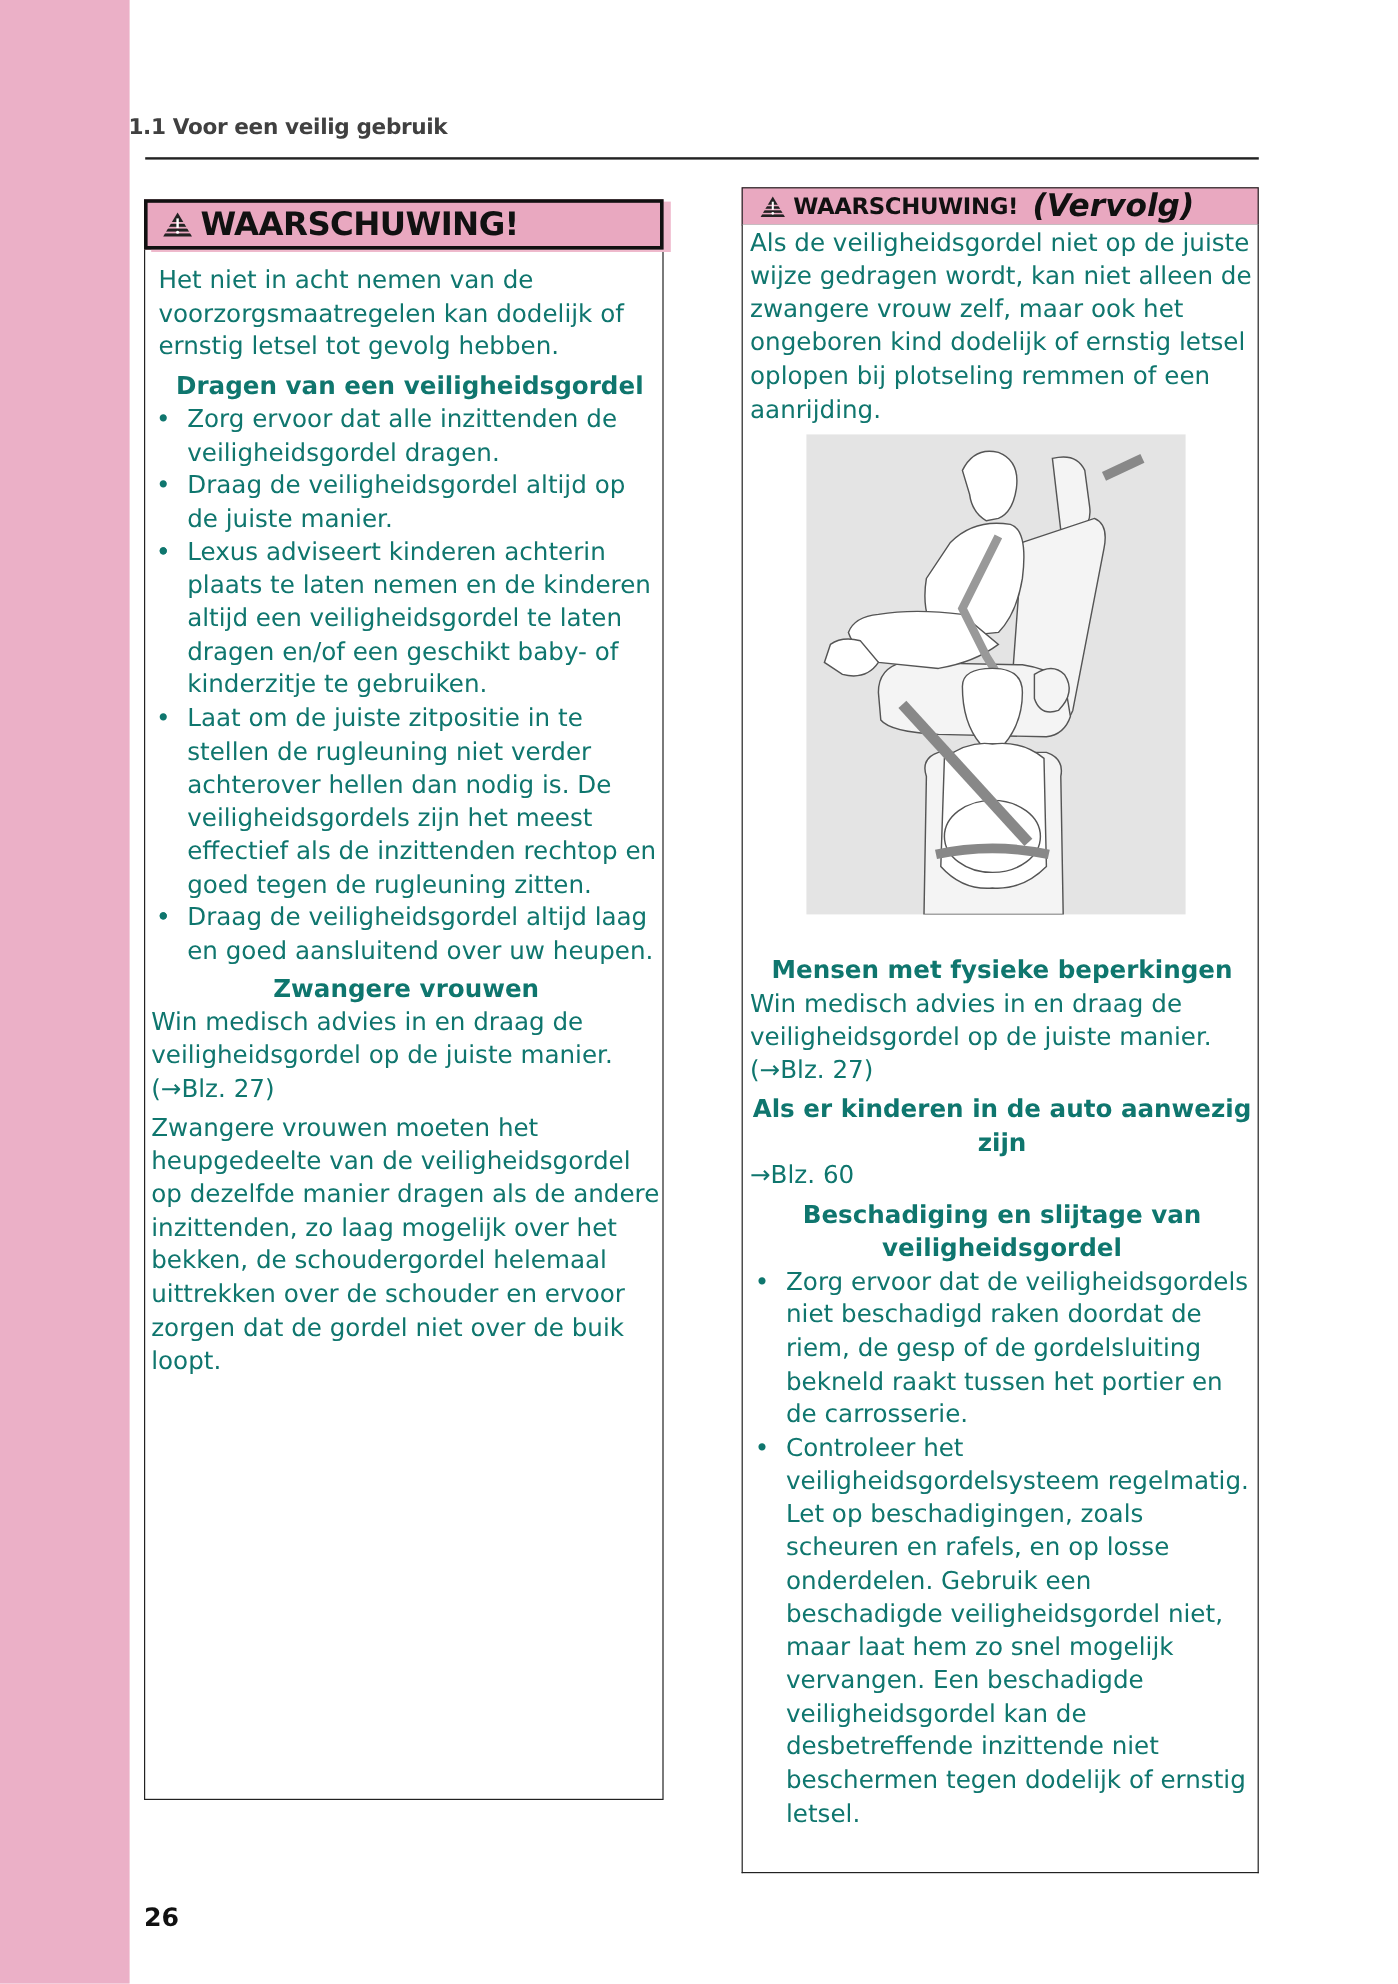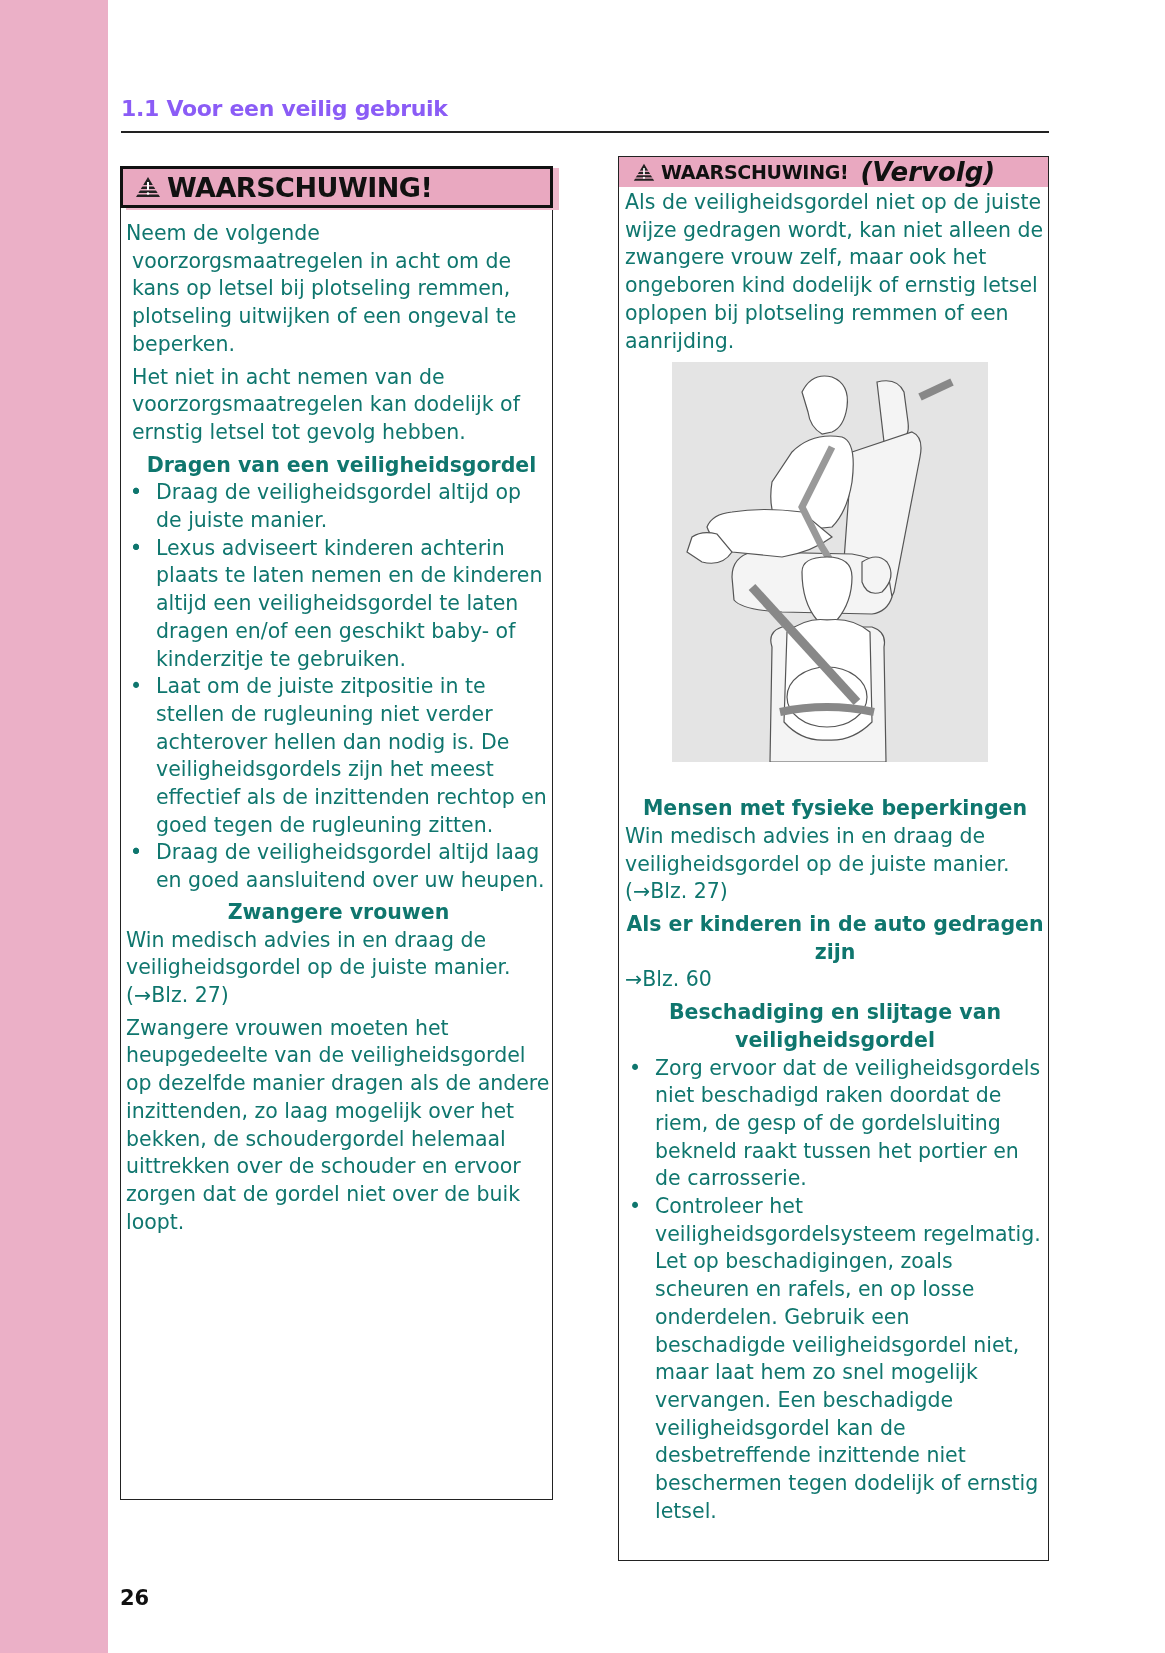--- a/index.html
+++ b/index.html
@@ -3,22 +3,22 @@
   <meta charset="utf-8">
   <style>
     html, body { margin: 0; padding: 0; }
     body {
       width: 1165px; height: 1653px; position: relative; overflow: hidden;
       background: #ffffff; color: #111;
       font-family: "DejaVu Sans", "Liberation Sans", sans-serif;
     }
     .side-tab { position: absolute; left: 0; top: 0; width: 108px; height: 1653px; background: #ebb0c7; }
     .section-heading {
-      position: absolute; left: 121px; top: 96px; font-size: 22px; font-weight: bold;
-      letter-spacing: -0.3px; color: #8b5cf6;
+      position: absolute; left: 107px; top: 96px; font-size: 18px; font-weight: bold;
+      letter-spacing: -0.3px; color: #404040;
     }
     .heading-rule { position: absolute; left: 121px; top: 131px; width: 928px; height: 2px; background: #222; }
 
     .warn-box { position: absolute; border: 1.5px solid #222; background: #fff; box-sizing: border-box; }
     .left-box { left: 120px; top: 207px; width: 433px; height: 293px; }
     .left-box { height: 1293px; }
     .left-header {
       position: absolute; left: 120px; top: 166px; width: 433px; height: 42px; box-sizing: border-box;
       border: 3px solid #111; background: #e9a8c0;
       box-shadow: 6px 2px 0 #efb9cc;
@@ -71,25 +71,24 @@
         <rect x="3" y="13" width="20" height="1.5" fill="#e9a8c0"></rect>
         <rect x="2" y="17" width="22" height="1.5" fill="#e9a8c0"></rect>
         <rect x="12" y="6" width="2" height="8" fill="#fff"></rect>
         <circle cx="13" cy="17.5" r="1.3" fill="#fff"></circle>
       </svg>
   </span>
   <span class="title">WAARSCHUWING!</span>
 </div>
 
 <div class="content left-content">
-  <p style="text-indent:-6px;padding-left:6px;">Neem de volgende voorzorgsmaatregelen in acht om de kans op letsel bij plotseling remmen, plotseling uitwijken of een ongeval te beperken.</p>
   <p class="indent-p">Het niet in acht nemen van de voorzorgsmaatregelen kan dodelijk of ernstig letsel tot gevolg hebben.</p>
   <h4 class="indent-p">Dragen van een veiligheidsgordel</h4>
   <ul>
-    <li><span class="bullet">•</span></li>
+    <li><span class="bullet">•</span><span>Zorg ervoor dat alle inzittenden de veiligheidsgordel dragen.</span></li>
     <li><span class="bullet">•</span><span>Draag de veiligheidsgordel altijd op de juiste manier.</span></li>
     <li><span class="bullet">•</span></li>
     <li><span class="bullet">•</span><span>Lexus adviseert kinderen achterin plaats te laten nemen en de kinderen altijd een veiligheidsgordel te laten dragen en/of een geschikt baby- of kinderzitje te gebruiken.</span></li>
     <li><span class="bullet">•</span><span>Laat om de juiste zitpositie in te stellen de rugleuning niet verder achterover hellen dan nodig is. De veiligheidsgordels zijn het meest effectief als de inzittenden rechtop en goed tegen de rugleuning zitten.</span></li>
     <li><span class="bullet">•</span></li>
     <li><span class="bullet">•</span><span>Draag de veiligheidsgordel altijd laag en goed aansluitend over uw heupen.</span></li>
   </ul>
   <h4>Zwangere vrouwen</h4>
   <p>Win medisch advies in en draag de veiligheidsgordel op de juiste manier. (→Blz. 27)</p>
   <p>Zwangere vrouwen moeten het heupgedeelte van de veiligheidsgordel op dezelfde manier dragen als de andere inzittenden, zo laag mogelijk over het bekken, de schoudergordel helemaal uittrekken over de schouder en ervoor zorgen dat de gordel niet over de buik loopt.</p>
@@ -108,21 +107,21 @@
   </span>
   <span class="title">WAARSCHUWING!</span>
   <span class="cont">(Vervolg)</span>
 </div>
 <div class="warn-box right-box"></div>
 
 <div class="content right-content">
   <p style="margin-bottom:440px;">Als de veiligheidsgordel niet op de juiste wijze gedragen wordt, kan niet alleen de zwangere vrouw zelf, maar ook het ongeboren kind dodelijk of ernstig letsel oplopen bij plotseling remmen of een aanrijding.</p>
   <h4>Mensen met fysieke beperkingen</h4>
   <p>Win medisch advies in en draag de veiligheidsgordel op de juiste manier. (→Blz. 27)</p>
-  <h4>Als er kinderen in de auto gedragen zijn</h4>
+  <h4>Als er kinderen in de auto aanwezig zijn</h4>
   <p>→Blz. 60</p>
   <h4>Beschadiging en slijtage van veiligheidsgordel</h4>
   <ul>
     <li><span class="bullet">•</span><span>Zorg ervoor dat de veiligheidsgordels niet beschadigd raken doordat de riem, de gesp of de gordelsluiting bekneld raakt tussen het portier en de carrosserie.</span></li>
     <li><span class="bullet">•</span><span>Controleer het veiligheidsgordelsysteem regelmatig. Let op beschadigingen, zoals scheuren en rafels, en op losse onderdelen. Gebruik een beschadigde veiligheidsgordel niet, maar laat hem zo snel mogelijk vervangen. Een beschadigde veiligheidsgordel kan de desbetreffende inzittende niet beschermen tegen dodelijk of ernstig letsel.</span></li>
   </ul>
 </div>
 
 <div class="illustration">
   <svg viewBox="0 0 316 400">

